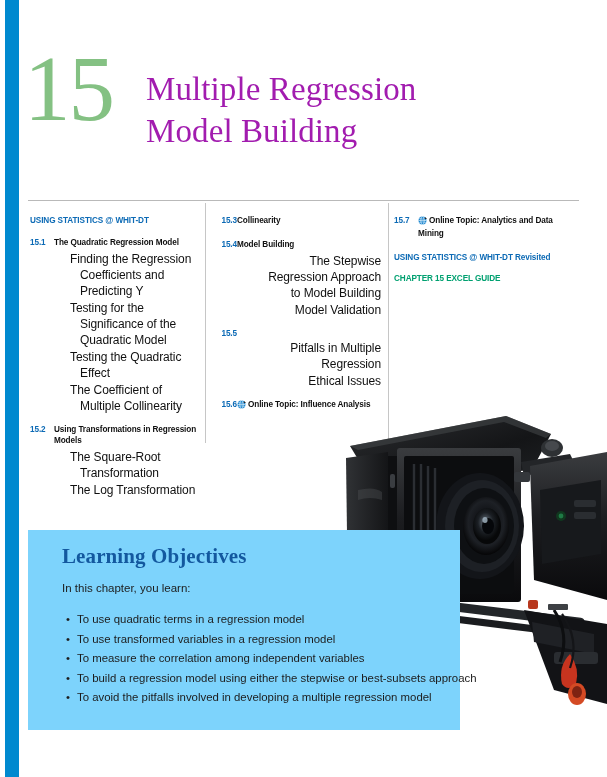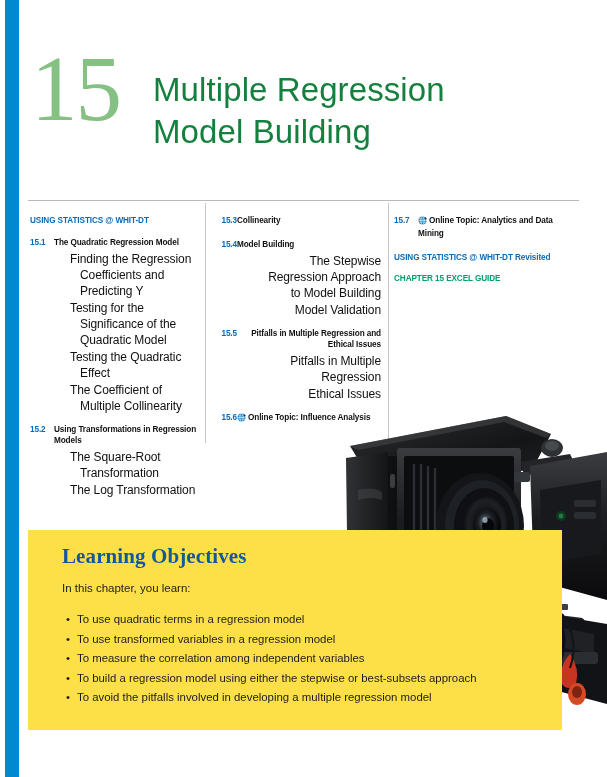--- a/index.html
+++ b/index.html
@@ -22,43 +22,43 @@
     left: 5px;
     top: 0;
     width: 14px;
     height: 777px;
     background: #0089cf;
   }
 
   
   .chapter-head {
     position: absolute;
-    left: 31px;
+    left: 24px;
     top: 52px;
     width: 520px;
     height: 130px;
   }
   .chapter-number {
     position: absolute;
     left: 0px;
     top: -10px;
     font-family: "Liberation Serif", serif;
     font-size: 93px;
     line-height: 1;
     color: #84c183;
     letter-spacing: -2px;
   }
   .chapter-title {
     position: absolute;
     left: 122px;
     top: 17px;
-    font-family: Liberation Sans, sans-serif;
+    font-family: Liberation Serif, serif;
     font-size: 33px;
     line-height: 1.26;
-    color: #15803d;
+    color: #a21caf;
     letter-spacing: 0.1px;
   }
 
   
   .hrule {
     position: absolute;
     left: 28px;
     top: 200px;
     width: 551px;
     height: 1px;
@@ -148,23 +148,23 @@
     top: 404px;
     width: 289px;
     height: 320px;
   }
 
   
   .lo-box {
     position: absolute;
     left: 28px;
     top: 530px;
-    width: 534px;
+    width: 432px;
     height: 200px;
-    background: #fde047;
+    background: #7dd3fc;
   }
   .lo-title {
     position: absolute;
     left: 34px;
     top: 14px;
     font-family: "Liberation Serif", serif;
     font-size: 21px;
     font-weight: bold;
     color: #13589f;
     letter-spacing: 0.1px;
@@ -254,21 +254,20 @@
       <span class="toc-num">15.4</span>
       <span class="toc-title">Model Building</span>
     </div>
     <div class="toc-sub hang">The Stepwise Regression Approach to Model Building</div>
     <div class="toc-sub hang">Model Validation</div>
 
     <div class="gap"></div>
 
     <div class="toc-section">
       <span class="toc-num">15.5</span>
-      <span class="toc-title">Pitfalls in Multiple Regression and Ethical Issues</span>
     </div>
     <div class="toc-sub hang">Pitfalls in Multiple Regression</div>
     <div class="toc-sub hang">Ethical Issues</div>
 
     <div class="gap"></div>
 
     <div class="toc-section">
       <span class="toc-num">15.6</span>
       <span class="toc-title">
         <span class="globe">

